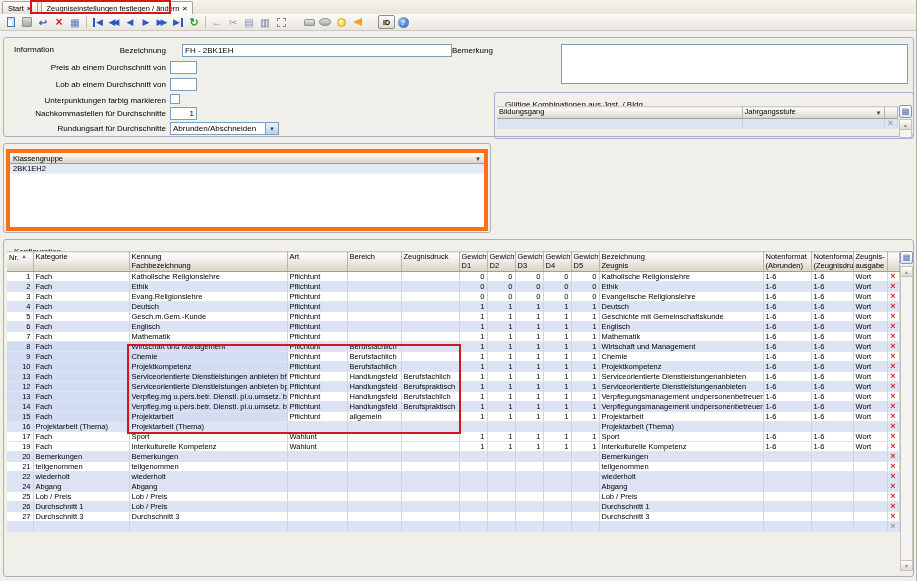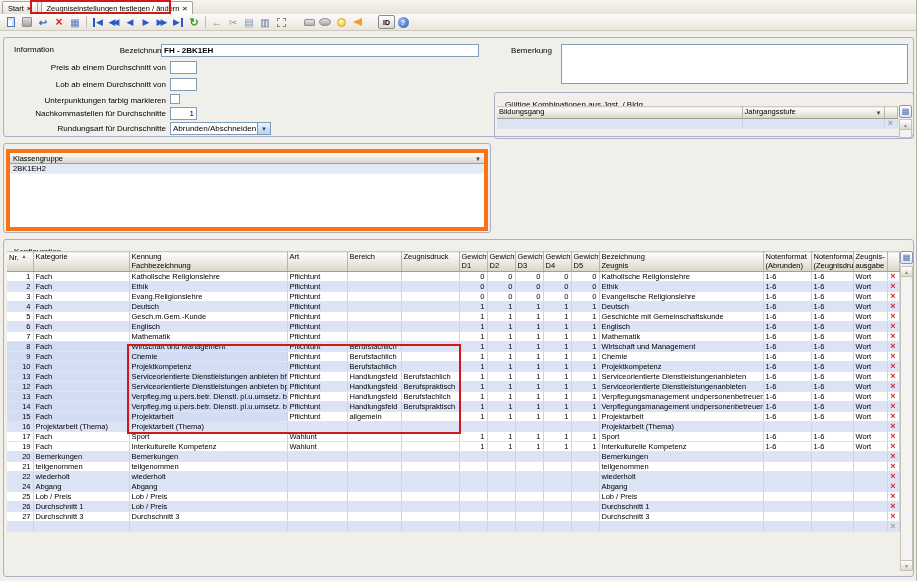--- a/index.html
+++ b/index.html
@@ -33,21 +33,21 @@
   .ovl { width:12px; height:8px; background:linear-gradient(#e2e2e2,#a8a8a8); border:1px solid #8f8f8f; border-radius:50%; }
   .blb { width:9px; height:9px; border-radius:50%; background:radial-gradient(circle at 35% 30%,#fff8c0,#f5c518); border:1px solid #d9a510; }
   .hrn { width:0; height:0; border-top:4px solid transparent; border-bottom:4px solid transparent; border-right:9px solid #f0a020; }
   .hlp { width:11px; height:11px; border-radius:50%; background:radial-gradient(circle at 35% 30%,#8fb4ee,#2f62c0); color:#fff; font-size:8px; font-weight:bold; display:inline-flex; align-items:center; justify-content:center; }
   .idbtn { width:auto; border:1px solid #8a8a8a; background:linear-gradient(#ffffff,#dddad0); font-size:7px; font-weight:bold; padding:1px 4px; border-radius:2px; margin-left:1px; }
   
   .gb { position:absolute; border:1px solid #a9b0c4; border-radius:3px; }
   .gb-label { position:absolute; top:-5px; left:7px; background:#f1efe9; padding:0 3px; font-size:8px; line-height:9px; white-space:nowrap;margin-top:12px; }
   
   .lbl  { position:absolute; left:0; width:162px; text-align:right; white-space:nowrap; font-size:8px; }
-  .lbl2 { position:absolute; left:448px; width:100px; text-align:right; white-space:nowrap; font-size:8px; }
+  .lbl2 { position:absolute; left:448px; width:100px; white-space:nowrap; font-size:8px; }
   .txt { position:absolute; border:1px solid #7f9db9; background:#fff; font-size:8px;
     font-family:"Liberation Sans",sans-serif; padding:0 2px; height:13px; }
   .txt.num { text-align:right; }
   .ta { position:absolute; border:1px solid #7f9db9; background:#fff; resize:none;
     font-family:"Liberation Sans",sans-serif; font-size:8px; }
   .cb { position:absolute; width:10px; height:10px; border:1px solid #7f9db9; background:#fff; }
   .dd { position:absolute; height:13px; border:1px solid #7f9db9; background:#fff; display:flex; align-items:center; }
   .dd .val { flex:1; padding:0 2px; white-space:nowrap; overflow:hidden; }
   .dd .btn { width:13px; height:100%; background:linear-gradient(#eaf2fd,#b9d2f2); border-left:1px solid #7f9db9;
     display:flex; align-items:center; justify-content:center; font-size:6px; color:#2c4a78; }
@@ -169,36 +169,36 @@
       <span class="tbtn idbtn">ID</span>
       <span class="tbtn">
         <span class="hlp">?</span>
       </span>
     </div>
 
   <div class="gb" style="left:3px;top:37px;width:911px;height:100px">
     <span class="gb-label">Information</span>
 
     <span class="lbl" style="top:8px">Bezeichnung</span>
-    <input class="txt" style="left: 157px; top: 6px; width: 318px; font-weight: bold;" value="FH - 2BK1EH">
+    <input class="txt" style="left: 178px; top: 6px; width: 270px;" value="FH - 2BK1EH">
 
     <span class="lbl" style="top:25px">Preis ab einem Durchschnitt von</span>
     <input class="txt" style="left: 166px; top: 23px; width: 27px;" value="">
 
     <span class="lbl" style="top:42px">Lob ab einem Durchschnitt von</span>
     <input class="txt" style="left: 166px; top: 40px; width: 27px;" value="">
 
     <span class="lbl" style="top:58px">Unterpunktungen farbig markieren</span>
     <span class="cb" style="left:166px;top:56px"></span>
 
     <span class="lbl" style="top:71px">Nachkommastellen für Durchschnitte</span>
     <input class="txt num" style="left: 166px; top: 69px; width: 27px;" value="1">
 
     <span class="lbl" style="top:86px">Rundungsart für Durchschnitte</span>
-    <div class="dd" style="left:166px;top:84px;width:101px">
+    <div class="dd" style="left:166px;top:84px;width:109px">
       <span class="val">Abrunden/Abschneiden</span>
       <span class="btn">▼</span>
     </div>
 
     <span class="lbl2" style="top:8px">Bemerkung</span>
     <textarea class="ta" style="left: 557px; top: 6px; width: 347px; height: 40px;"></textarea>
   </div>
 
   <div class="gb" style="left:494px;top:92px;width:420px;height:47px">
     <span class="gb-label">Gültige Kombinationen aus Jgst. / Bldg.</span>

